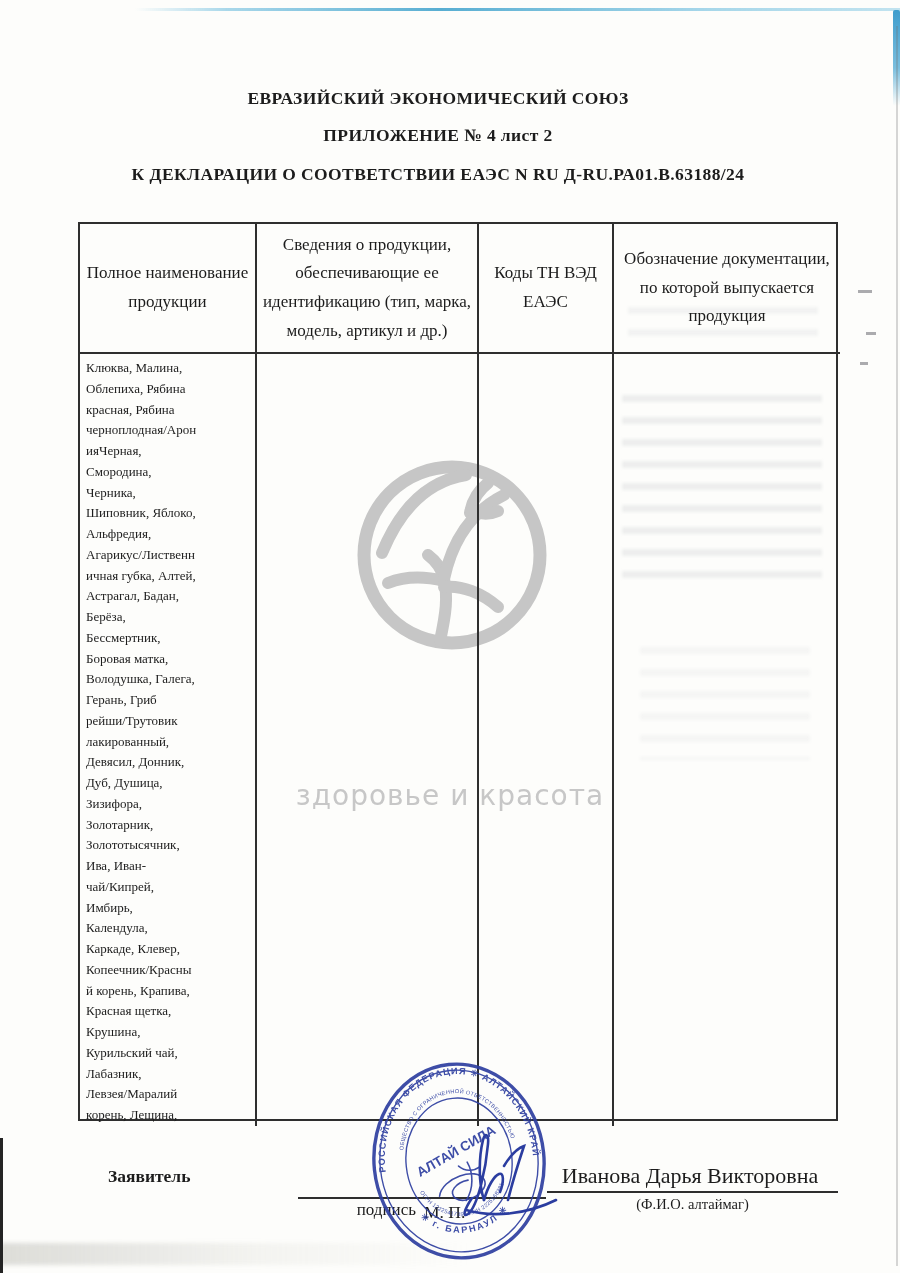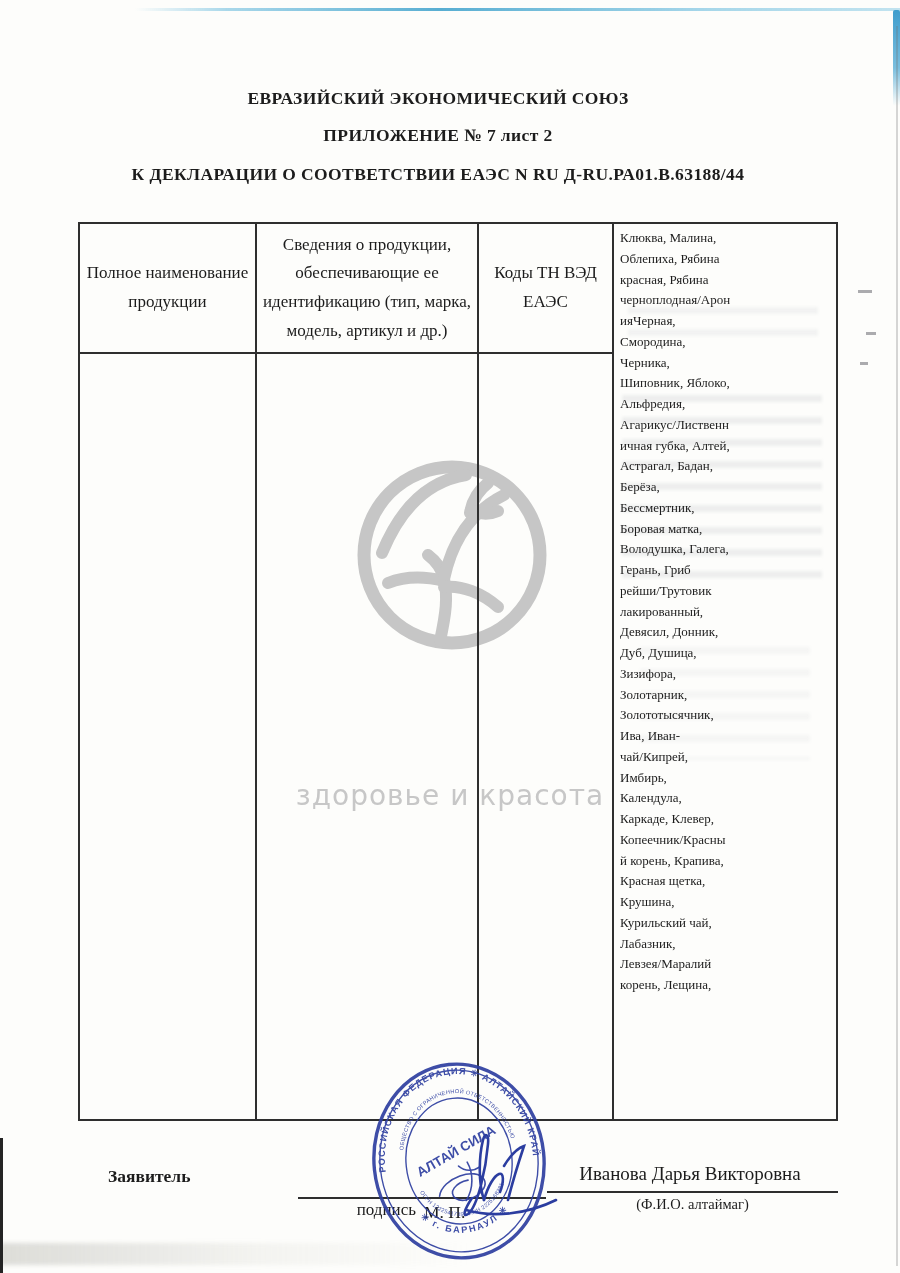--- a/index.html
+++ b/index.html
@@ -41,21 +41,21 @@
   .hcell{border-bottom:2px solid #2e2e2e;display:flex;align-items:center;justify-content:center;
     text-align:center;font-size:17px;line-height:1.68;padding:2px 6px;}
   .bcell{padding:4px 2px 0 6px;}
   .product-list{font-size:13px;line-height:20.75px;white-space:pre-line;}
   
   .applicant{position:absolute;left:64px;top:1166px;font-weight:bold;font-size:17.5px;z-index:2;margin-left:44px;}
   .sig-line{position:absolute;left:298px;top:1197px;width:248px;border-top:2px solid #2e2e2e;z-index:2;}
   .sig-caption{position:absolute;left:300px;top:1200px;width:116px;text-align:right;font-size:17px;z-index:2;}
   .mp-caption{position:absolute;left:424px;top:1202px;font-size:17.5px;z-index:2;}
   .name-line{position:absolute;left:547px;top:1191px;width:291px;border-top:2px solid #2e2e2e;z-index:2;}
-  .applicant-name{position:absolute;left:540px;top:1163px;width:300px;text-align:center;font-size:19px;z-index:2;}
+  .applicant-name{position:absolute;left:540px;top:1163px;width:300px;text-align:center;font-size:22px;z-index:2;}
   .name-caption{position:absolute;left:547px;top:1196px;width:291px;text-align:center;font-size:14.5px;z-index:2;}
   .stamp{position:absolute;left:368px;top:1060px;z-index:3;opacity:.92;transform:rotate(-6deg);}
   .signature{position:absolute;left:458px;top:1126px;z-index:4;}
 </style>
 </head>
 <body>
 
 <div class="page">
 
   <div class="scan-topline"></div>
@@ -65,42 +65,43 @@
   <div class="scan-smudge"></div>
   <div class="scan-mark" style="left:858px;top:290px;width:14px;height:3px;"></div>
   <div class="scan-mark" style="left:866px;top:332px;width:10px;height:3px;"></div>
   <div class="scan-mark" style="left:860px;top:362px;width:8px;height:3px;"></div>
   <div class="ghost" style="left:628px;top:300px;width:190px;height:42px;opacity:.7;"></div>
   <div class="ghost" style="left:622px;top:388px;width:200px;height:195px;"></div>
   <div class="ghost" style="left:640px;top:640px;width:170px;height:120px;opacity:.5;"></div>
 
   <div class="titles">
     <div class="title-line t1">ЕВРАЗИЙСКИЙ ЭКОНОМИЧЕСКИЙ СОЮЗ</div>
-    <div class="title-line t2">ПРИЛОЖЕНИЕ № 7 лист 2</div>
-    <div class="title-line t3">К ДЕКЛАРАЦИИ О СООТВЕТСТВИИ ЕАЭС N RU Д-RU.РА01.В.63188/44</div>
+    <div class="title-line t2">ПРИЛОЖЕНИЕ № 4 лист 2</div>
+    <div class="title-line t3">К ДЕКЛАРАЦИИ О СООТВЕТСТВИИ ЕАЭС N RU Д-RU.РА01.В.63188/24</div>
   </div>
 
   <svg class="wm-tree" width="200" height="196" viewBox="0 0 200 196">
     <g fill="none" stroke="#bdbdbd" stroke-width="12" stroke-linecap="round" opacity="0.85">
       <circle cx="100" cy="98" r="88" stroke-width="13"></circle>
       <path d="M 88,184 C 94,156 96,140 92,122 C 90,112 84,104 76,98"></path>
       <path d="M 92,124 C 76,120 56,118 36,126"></path>
       <path d="M 30,96 C 48,52 76,24 114,18"></path>
       <path d="M 92,122 C 100,84 120,54 152,38"></path>
       <path d="M 92,130 C 110,128 130,136 146,150"></path>
       <path d="M 118,56 C 120,44 127,33 136,26"></path>
       <path d="M 119,53 C 127,57 137,58 146,54"></path>
     </g>
   </svg>
   <div class="wm-tagline">здоровье и красота</div>
 
   <div class="doc-table">
     <div class="cell hcell">Полное наименование продукции</div>
     <div class="cell hcell">Сведения о продукции, обеспечивающие ее идентификацию (тип, марка, модель, артикул и др.)</div>
     <div class="cell hcell">Коды ТН ВЭД ЕАЭС</div>
+    <div class="cell hcell">Обозначение документации, по которой выпускается продукция</div>
     <div class="cell bcell">
       <div class="product-list">Клюква, Малина,
 Облепиха, Рябина
 красная, Рябина
 черноплодная/Арон
 ияЧерная,
 Смородина,
 Черника,
 Шиповник, Яблоко,
 Альфредия,

